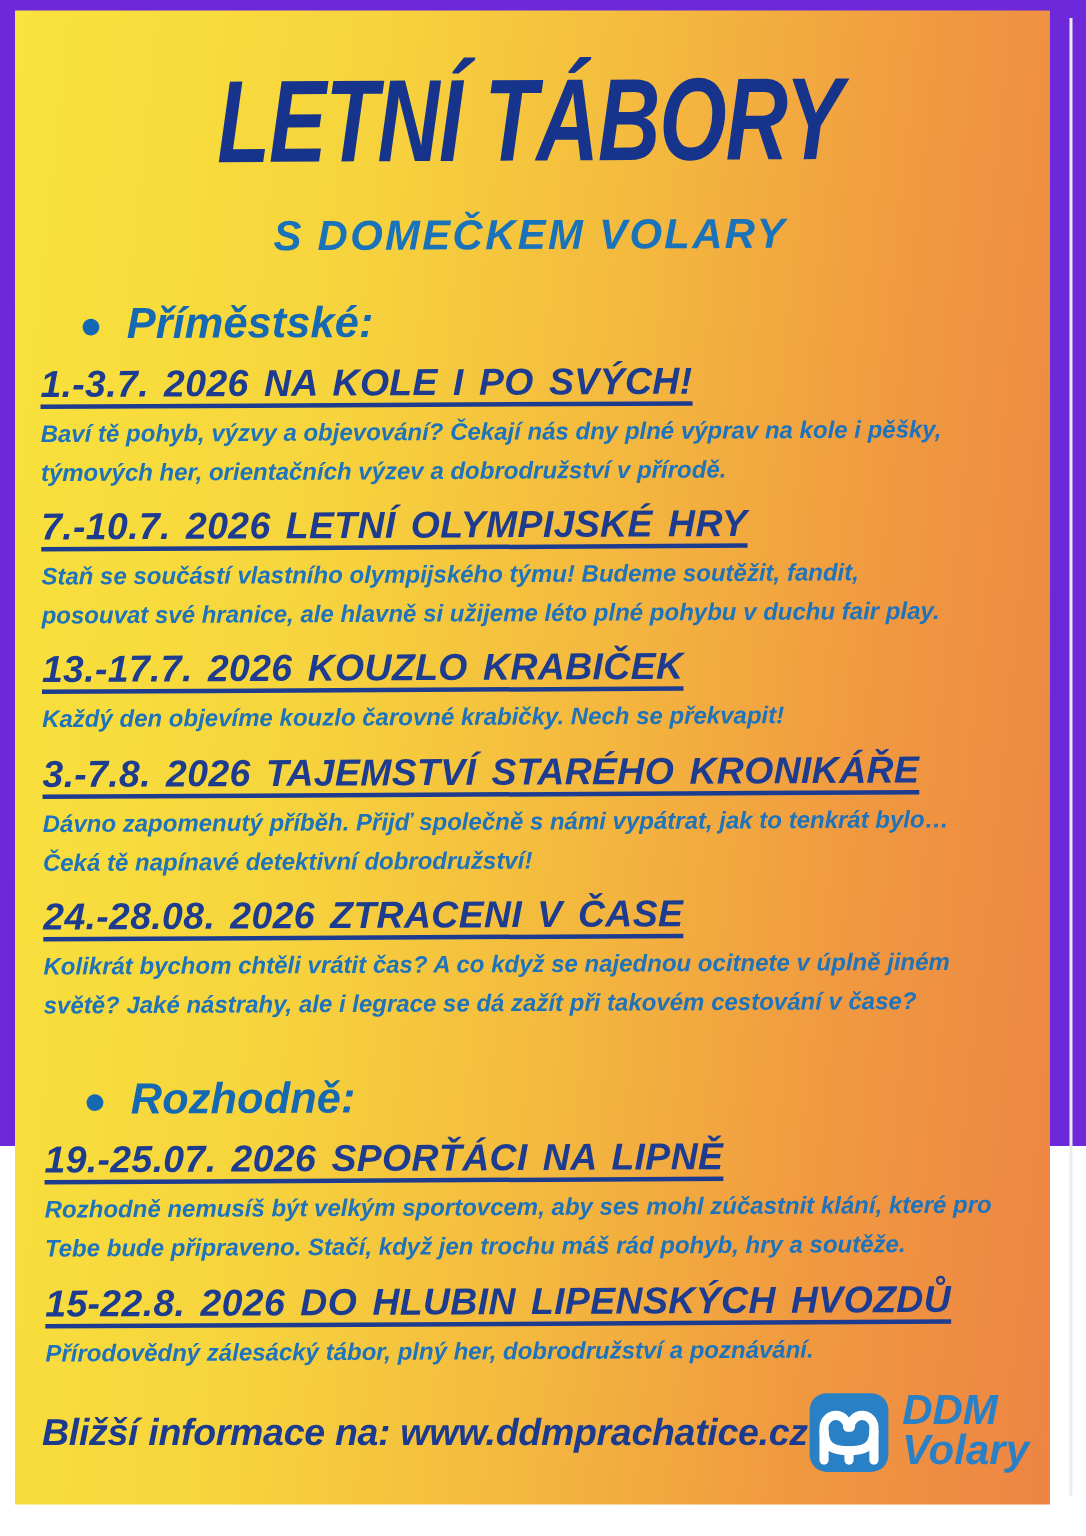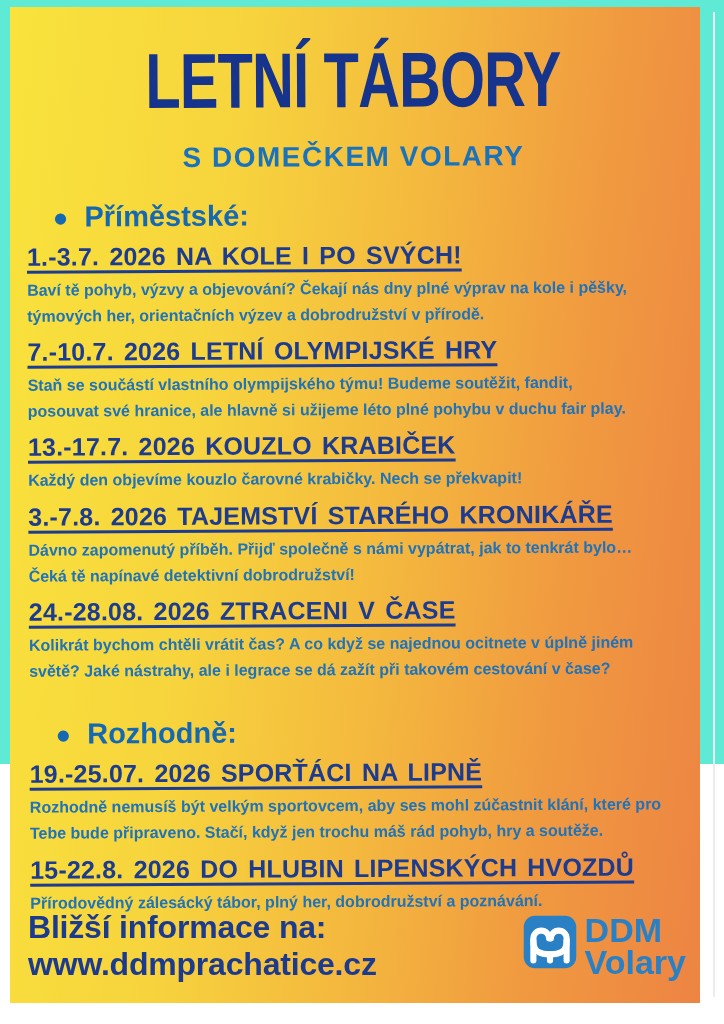--- a/index.html
+++ b/index.html
@@ -2,21 +2,21 @@
 <html><head>
 <meta charset="utf-8">
 <style>
   html, body {
     margin: 0; padding: 0;
     width: 724px; height: 1024px;
     background: #ffffff;
     font-family: "Liberation Sans", sans-serif;
     overflow: hidden;
   }
-  .page { position: relative; width: 724px; height: 764px; background: #5eead4; }
+  .page { position: relative; width: 724px; height: 764px; background: #6d28d9; font-style: italic; }
   .poster {
     position: absolute; left: 10px; top: 7px;
     width: 690px; height: 996px;
     background: linear-gradient(96deg, #f9e33c 0%, #f7d43d 30%, #f4b83e 55%, #f09940 78%, #ed8443 100%);
     overflow: hidden;
   }
   .scan-edge {
     position: absolute; left: 713px; top: 12px; width: 2px; height: 985px;
     background: #ebebf0;
   }
@@ -76,28 +76,28 @@
     white-space: pre-line;
   }
   .footer {
     position: absolute;
     left: 18px; right: 14px; bottom: 20px;
     display: flex;
     justify-content: space-between;
     align-items: center;
   }
   .footer-info {
-    font-size: 32px;
+    font-size: 25px;
     font-weight: bold;
     color: #1c3a8e;
     letter-spacing: -0.2px;
   }
   .logo { display: flex; align-items: flex-start; gap: 7px; }
   .logo-text {
-    font-size: 34px;
+    font-size: 28px;
     font-weight: bold;
     color: #2a80c4;
     line-height: 0.95;
   }
   .logo-icon { width: 56px; height: 56px; display: block; }
 </style>
 </head>
 <body>
 
 <div class="page">

